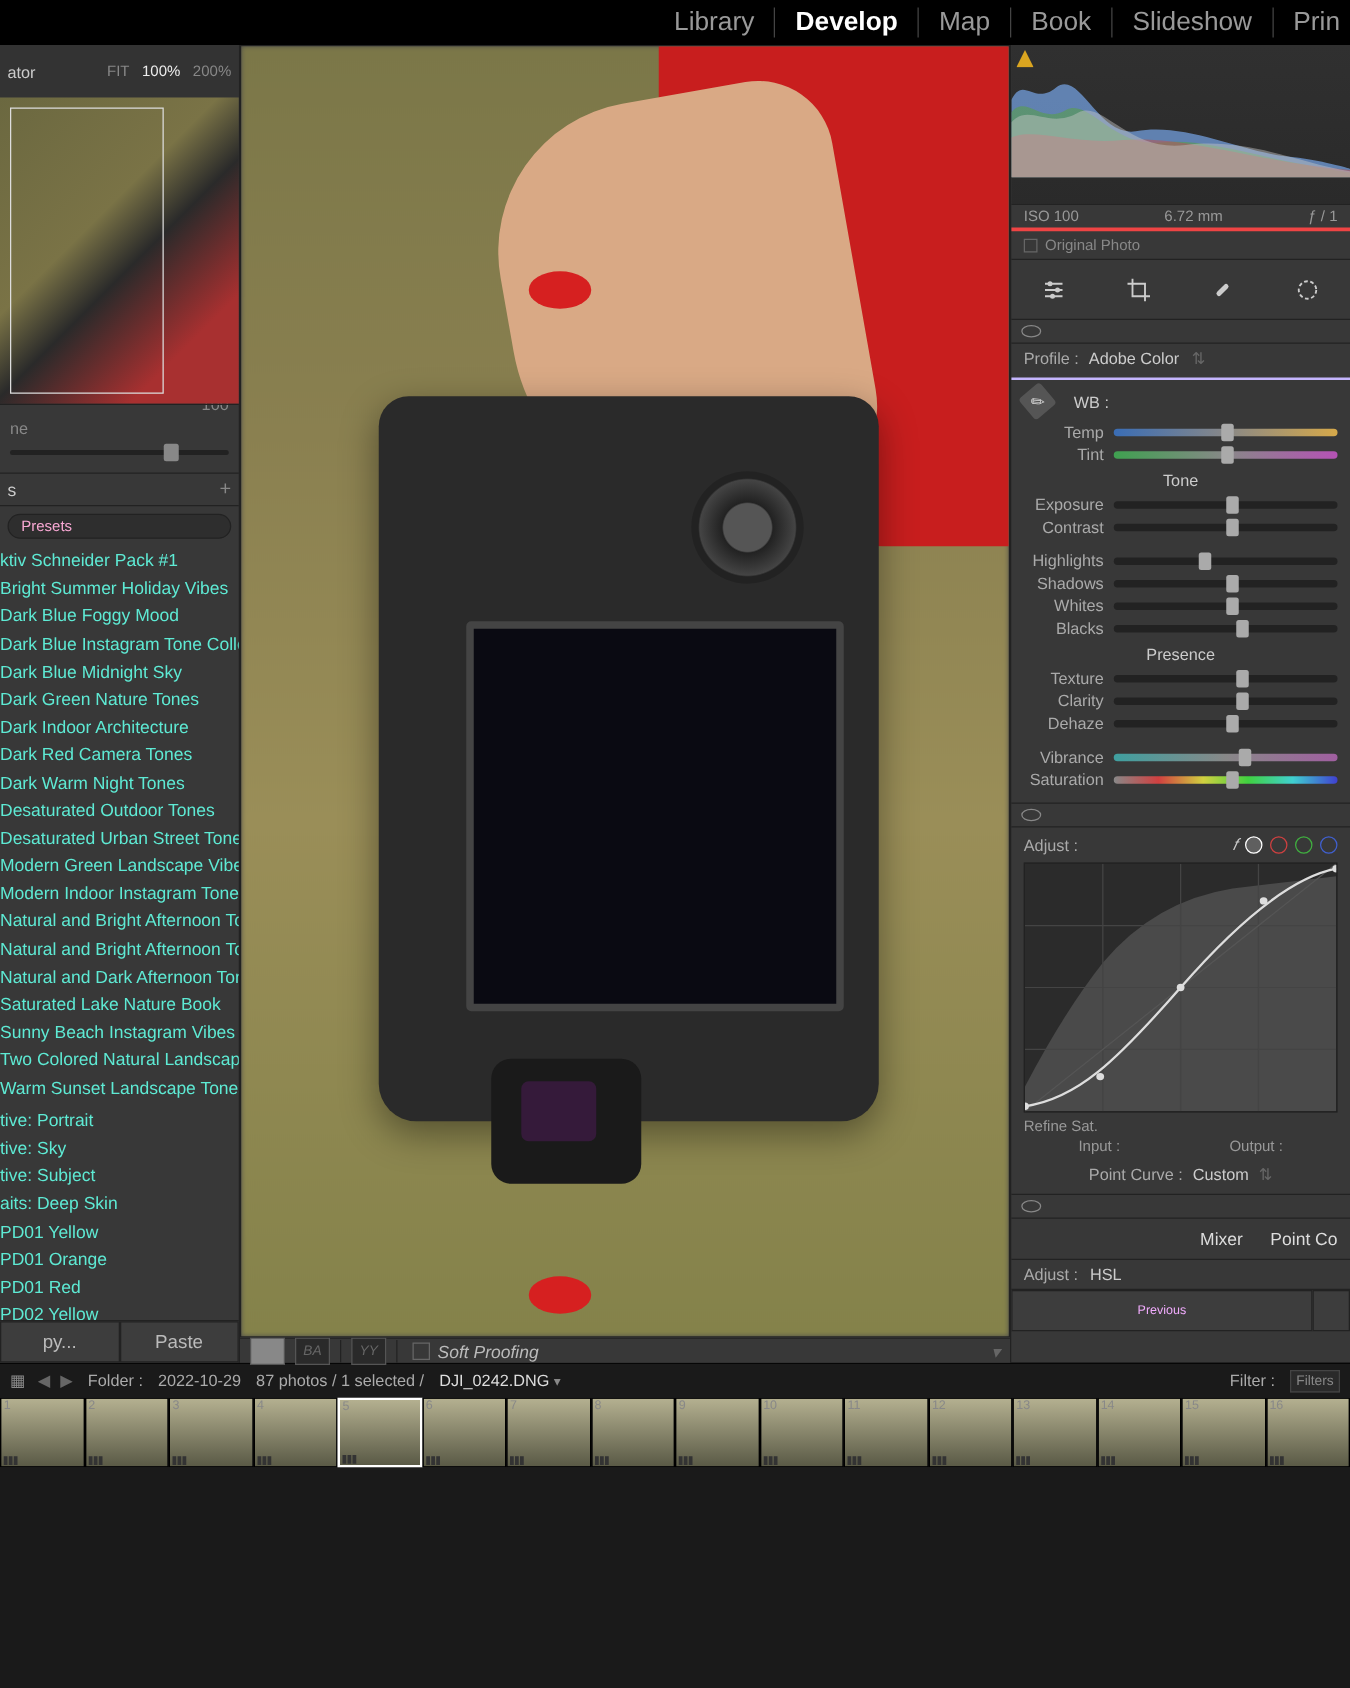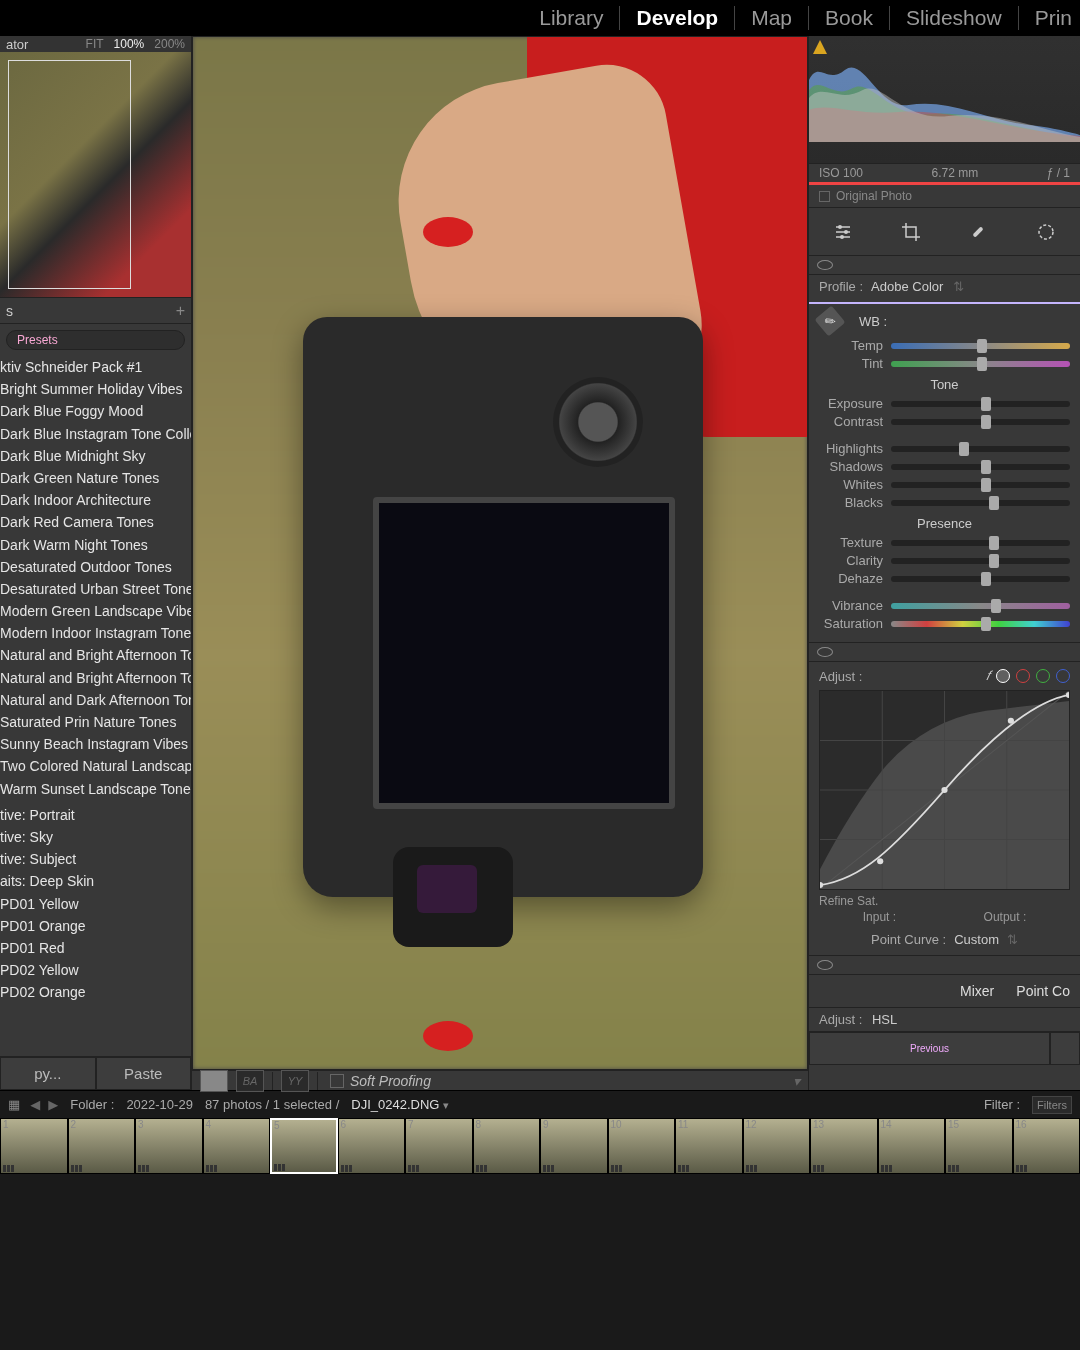--- a/index.html
+++ b/index.html
@@ -9,35 +9,35 @@
 .modules { height: 36px; background: #000; display: flex; justify-content: flex-end; align-items: center; padding-right: 0; gap: 0; }
 .modules span { color: #999; font-size: 21px; padding: 0 16px; border-right: 1px solid #444; cursor: pointer; }
 .modules span.active { color: #fff; font-weight: bold; }
 .modules span:last-child { border: none; padding-right: 8px; }
 
 
 .workspace { display: flex; height: 1054px; }
 
 
 .left { width: 192px; background: #383838; border-right: 1px solid #222; display: flex; flex-direction: column; }
-.nav-head { display: flex; justify-content: space-between; align-items: center; height: 16px; padding: 0 6px; background: #333; font-size: 13px; color: #ccc; }
+.nav-head { display: flex; justify-content: space-between; align-items: center; height: 42px; padding: 0 6px; background: #333; font-size: 13px; color: #ccc; }
 .nav-head .zooms { display: flex; gap: 10px; color: #888; font-size: 12px; }
 .nav-head .zooms span.active { color: #eee; }
 .nav-thumb { height: 246px; background: linear-gradient(135deg, #6b6840 0%, #7a7346 40%, #2a2a2a 55%, #a83030 80%); position: relative; border-bottom: 1px solid #222; }
 .nav-thumb::after { content: ""; position: absolute; left: 8px; top: 8px; right: 60px; bottom: 8px; border: 1px solid #ddd; }
 .slider-row { padding: 10px 8px 14px; border-bottom: 1px solid #222; }
 .slider-row .lbl { font-size: 13px; color: #888; }
 .slider-row .track { margin-top: 10px; height: 4px; background: #222; border-radius: 2px; position: relative; }
 .slider-row .track .knob { position: absolute; right: 40px; top: -5px; width: 12px; height: 14px; background: #888; border-radius: 2px; }
 .slider-row .val { float: right; color: #888; font-size: 13px; margin-top: -18px; }
 .presets-head { display: flex; justify-content: space-between; align-items: center; height: 26px; padding: 0 6px; font-size: 14px; color: #ccc; border-bottom: 1px solid #222; }
 .presets-head .plus { color: #888; font-size: 16px; }
 .search-pill { margin: 6px; height: 20px; background: #2e2e2e; border: 1px solid #222; border-radius: 12px; font-size: 12px; color: #f9a8d4; padding: 2px 10px; }
 .preset-list { flex: 1; overflow: hidden; }
-.preset-list .item { font-size: 14px; color: #e5e5e5; padding: 2px 4px 2px 0; white-space: nowrap; overflow: hidden; line-height: 1.3; }
+.preset-list .item { font-size: 14px; color: #5eead4; padding: 2px 4px 2px 0; white-space: nowrap; overflow: hidden; line-height: 1.3; }
 .copy-paste { display: flex; height: 34px; border-top: 1px solid #222; }
 .copy-paste button { flex: 1; background: #3d3d3d; border: 1px solid #222; color: #bbb; font-size: 15px; cursor: pointer; }
 
 
 .center { flex: 1; background: #4a4a4a; display: flex; flex-direction: column; position: relative; }
 .photo-area { flex: 1; background: #4a4a4a; position: relative; overflow: hidden; border: 1px solid #222; }
 .photo-bg { position: absolute; inset: 0; background: linear-gradient(180deg, #7b7748 0%, #8a8050 30%, #9a8e58 60%, #84824a 100%); filter: blur(2px); }
 .red-jacket { position: absolute; right: 0; top: 0; width: 280px; height: 400px; background: #c81e1e; border-radius: 0 0 0 180px; }
 .hand { position: absolute; right: 120px; top: 40px; width: 280px; height: 340px; background: #d9a985; border-radius: 120px 60px 80px 160px; transform: rotate(-10deg); }
 .camera-body { position: absolute; left: 110px; top: 280px; width: 400px; height: 580px; background: #2a2a2a; border-radius: 24px 24px 30px 30px; box-shadow: 0 10px 30px rgba(0,0,0,0.4); }
@@ -141,20 +141,27 @@
   <div class="left">
     <div class="nav-head">
       <span>ator</span>
       <div class="zooms">
         <span>FIT</span>
         <span class="active">100%</span>
         <span>200%</span>
       </div>
     </div>
     <div class="nav-thumb"></div>
+    <div class="slider-row">
+      <span class="lbl">ne</span>
+      <span class="val">100</span>
+      <div class="track">
+          <div class="knob"></div>
+        </div>
+    </div>
     <div class="presets-head">
       <span>s</span>
       <span class="plus">+</span>
     </div>
     <div class="search-pill">Presets</div>
     <div class="preset-list">
         <div class="item">ktiv Schneider Pack #1</div>
         <div class="item">Bright Summer Holiday Vibes</div>
         <div class="item">Dark Blue Foggy Mood</div>
         <div class="item">Dark Blue Instagram Tone Collection</div>
@@ -163,21 +170,21 @@
         <div class="item">Dark Indoor Architecture</div>
         <div class="item">Dark Red Camera Tones</div>
         <div class="item">Dark Warm Night Tones</div>
         <div class="item">Desaturated Outdoor Tones</div>
         <div class="item">Desaturated Urban Street Tones</div>
         <div class="item">Modern Green Landscape Vibes</div>
         <div class="item">Modern Indoor Instagram Tones</div>
         <div class="item">Natural and Bright Afternoon Tones</div>
         <div class="item">Natural and Bright Afternoon Tones v2</div>
         <div class="item">Natural and Dark Afternoon Tones</div>
-        <div class="item">Saturated Prin Nature Tones</div>
+        <div class="item">Saturated Lake Nature Book</div>
         <div class="item">Sunny Beach Instagram Vibes</div>
         <div class="item">Two Colored Natural Landscape</div>
         <div class="item">Warm Sunset Landscape Tones</div>
         <div class="item"></div>
         <div class="item">tive: Portrait</div>
         <div class="item">tive: Sky</div>
         <div class="item">tive: Subject</div>
         <div class="item">aits: Deep Skin</div>
         <div class="item">PD01 Yellow</div>
         <div class="item">PD01 Orange</div>

